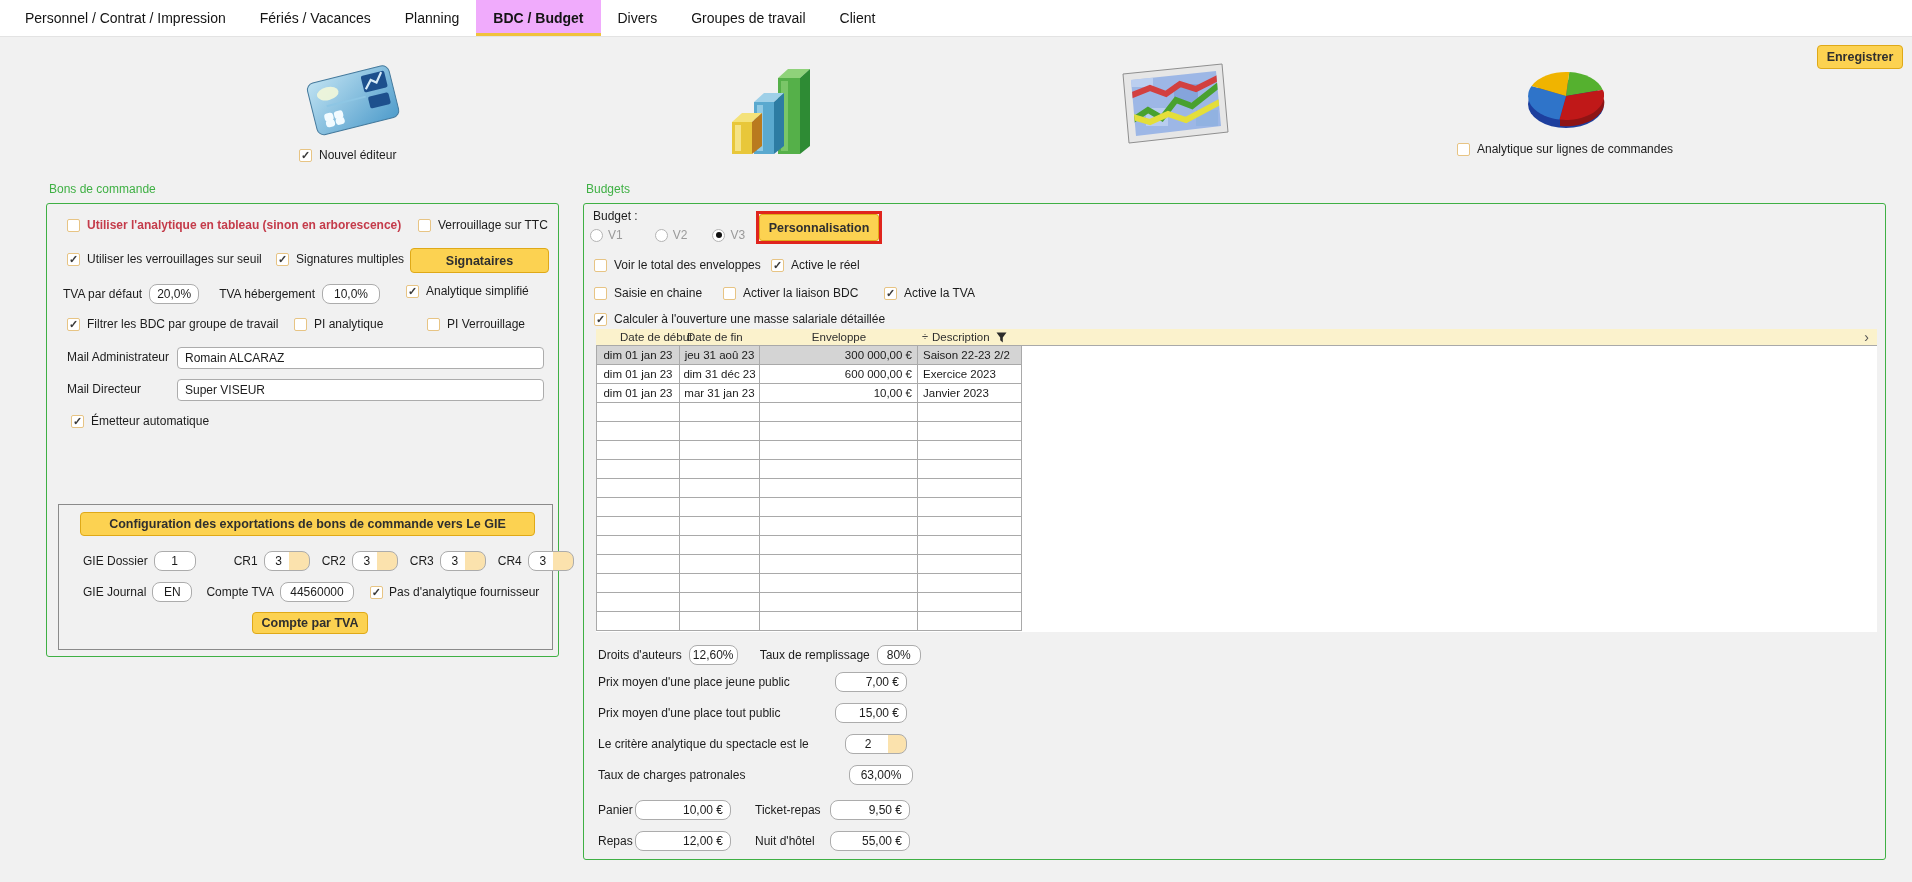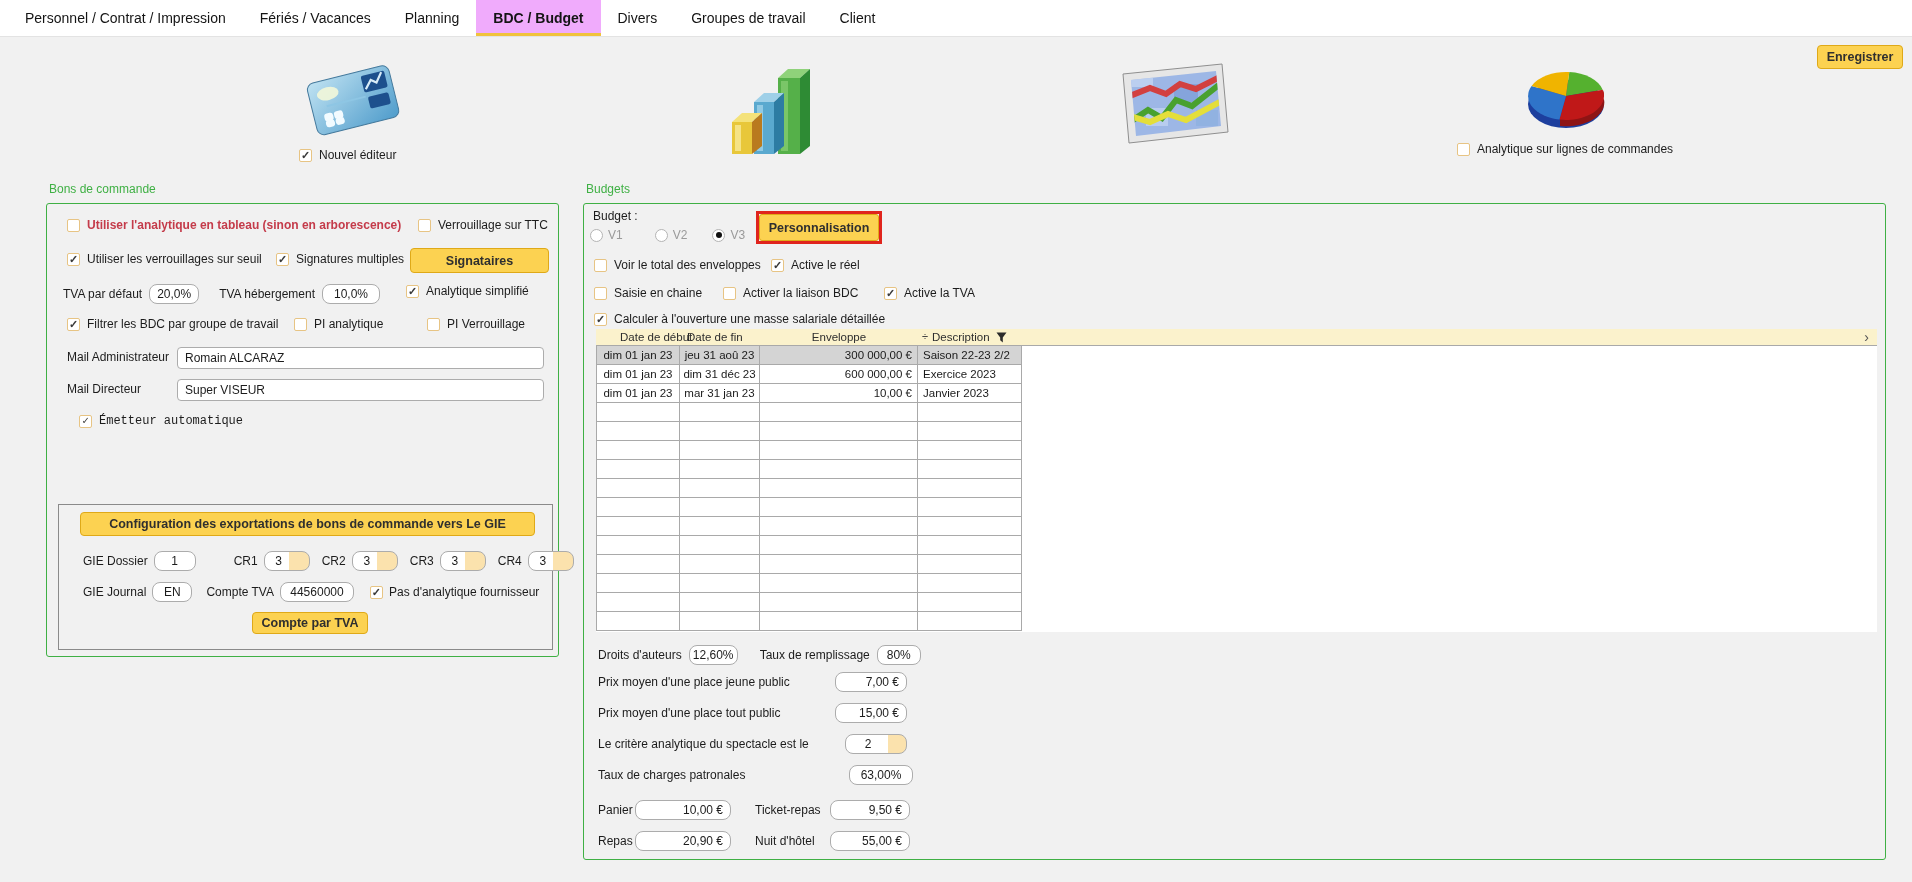--- a/index.html
+++ b/index.html
@@ -198,21 +198,21 @@
     <div class="row" style="left:20px;top:146px;">
       <span class="lbl">Mail Administrateur</span>
     </div>
     <div class="input" style="position:absolute;left:130px;top:143px;width:367px;">Romain ALCARAZ</div>
 
     <div class="row" style="left:20px;top:178px;">
       <span class="lbl">Mail Directeur</span>
     </div>
     <div class="input" style="position:absolute;left:130px;top:175px;width:367px;">Super VISEUR</div>
 
-    <div class="row" style="left:32px;top:210px;font-family:Liberation Mono, monospace;">
+    <div class="row" style="left:24px;top:210px;">
       <span class="cb checked"></span>
       <span class="lbl">Émetteur automatique</span>
     </div>
 
     <div class="giebox" style="left:11px;top:300px;width:493px;height:144px;">
       <div class="btn" style="left:21px;top:7px;width:455px;height:24px;">Configuration des exportations de bons de commande vers Le GIE</div>
       <div class="row" style="left:24px;top:46px;gap:6px;">
         <span class="lbl">GIE Dossier</span>
         <span class="field" style="width:42px;">1</span>
         <span class="lbl" style="margin-left:32px;">CR1</span>
@@ -423,20 +423,20 @@
     </div>
     <span class="field money" style="position:absolute;left:51px;top:596px;width:96px;">10,00 €</span>
     <div class="row" style="left:171px;top:599px;">
       <span class="lbl">Ticket-repas</span>
     </div>
     <span class="field money" style="position:absolute;left:246px;top:596px;width:80px;">9,50 €</span>
 
     <div class="row" style="left:14px;top:630px;">
       <span class="lbl">Repas</span>
     </div>
-    <span class="field money" style="position:absolute;left:51px;top:627px;width:96px;">20,90 €</span>
+    <span class="field money" style="position:absolute;left:51px;top:627px;width:96px;">12,00 €</span>
     <div class="row" style="left:171px;top:630px;">
       <span class="lbl">Nuit d'hôtel</span>
     </div>
     <span class="field money" style="position:absolute;left:246px;top:627px;width:80px;">55,00 €</span>
 
   </div>
 </div>
 
 </body></html>

